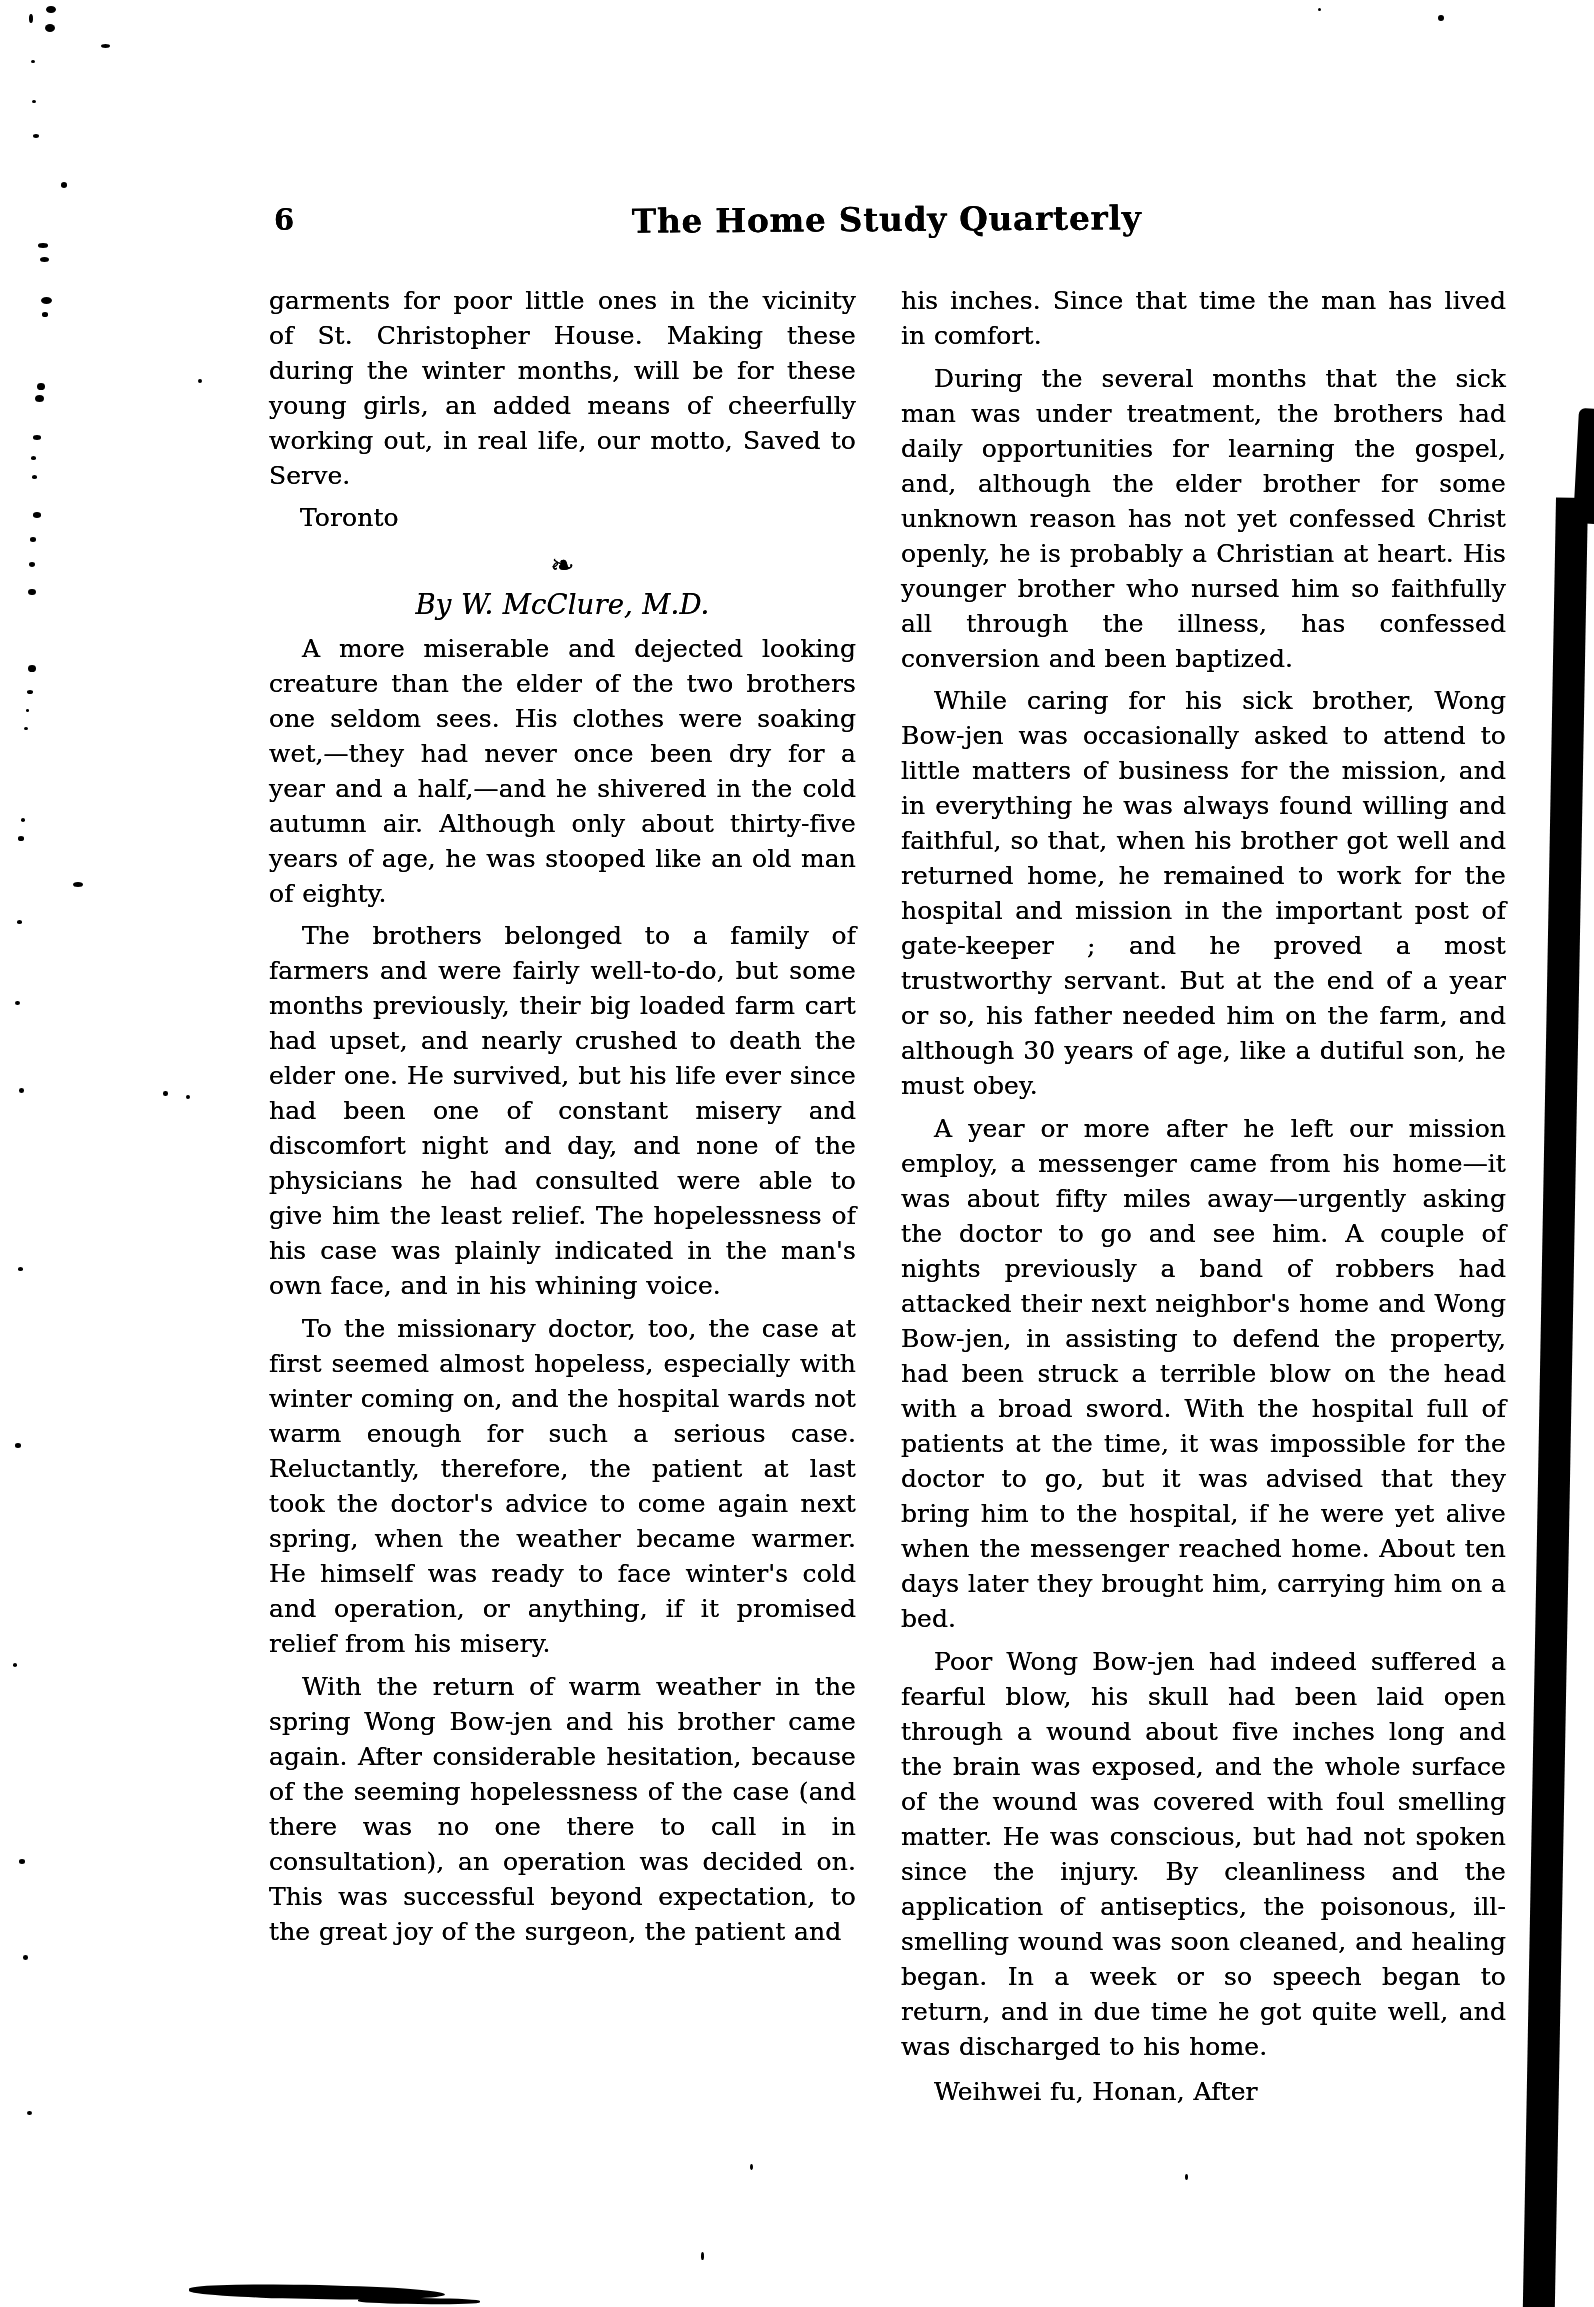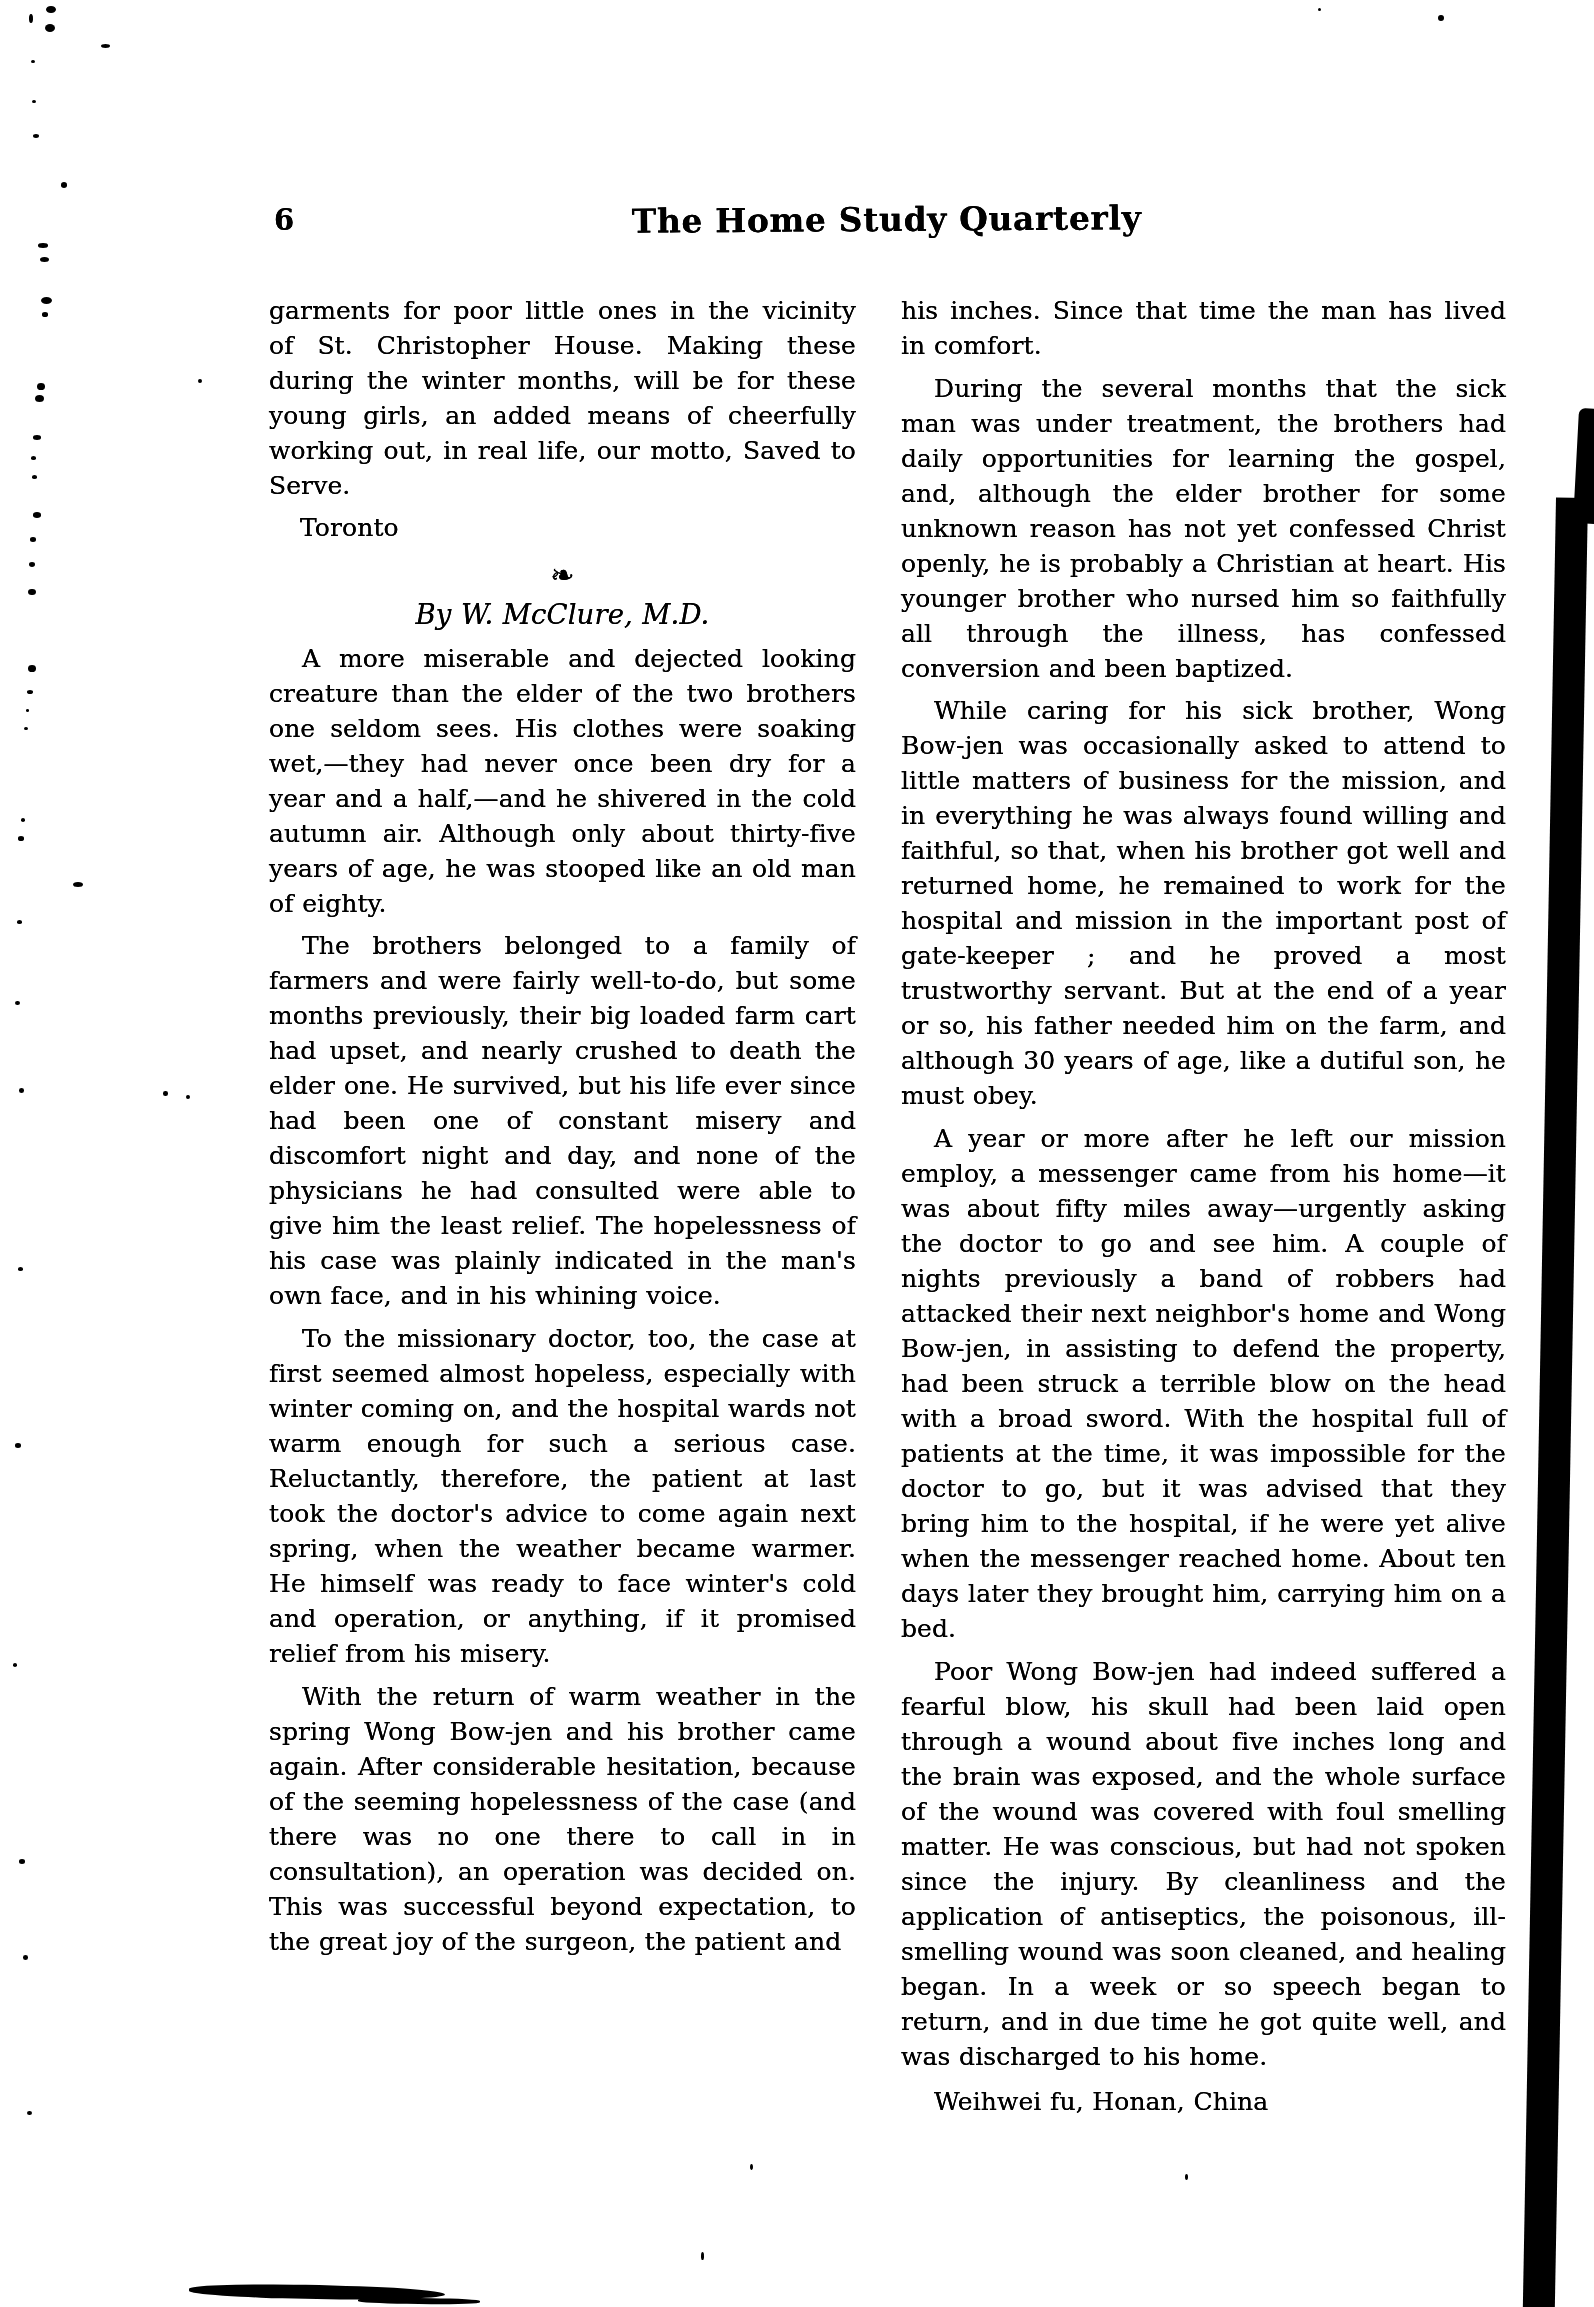--- a/index.html
+++ b/index.html
@@ -20,21 +20,21 @@
   .journal-title{
     position:absolute;left:269px;top:200px;width:1235px;
     text-align:center;
     font-size:33px;font-weight:bold;
     letter-spacing:0.6px;
     transform:rotate(-0.4deg);
     text-shadow:0 0 0.6px #000;
   }
   
   .col{
-    position:absolute;top:293px;
+    position:absolute;top:283px;
     font-size:25px;line-height:35px;
     text-align:justify;
     letter-spacing:0.1px;
     word-spacing:0.6px;
     text-shadow:0 0 0.5px #000;
   }
   .col-left{left:269px;width:587px;}
   .col-right{left:901px;width:605px;}
   .para{margin:0;}
   .para.indent{text-indent:33px;margin-top:7.7px;}
@@ -112,21 +112,21 @@
     <p class="para indent">To the missionary doctor, too, the case at first seemed almost hopeless, especially with winter coming on, and the hospital wards not warm enough for such a serious case. Reluctantly, therefore, the patient at last took the doctor's advice to come again next spring, when the weather became warmer. He himself was ready to face winter's cold and operation, or anything, if it promised relief from his misery.</p>
     <p class="para indent">With the return of warm weather in the spring Wong Bow-jen and his brother came again. After considerable hesitation, because of the seeming hopelessness of the case (and there was no one there to call in in consultation), an operation was decided on. This was successful beyond expectation, to the great joy of the surgeon, the patient and</p>
   </div>
 
   <div class="col col-right">
     <p class="para">his inches. Since that time the man has lived in comfort.</p>
     <p class="para indent">During the several months that the sick man was under treatment, the brothers had daily opportunities for learning the gospel, and, although the elder brother for some unknown reason has not yet confessed Christ openly, he is probably a Christian at heart. His younger brother who nursed him so faithfully all through the illness, has confessed conversion and been baptized.</p>
     <p class="para indent">While caring for his sick brother, Wong Bow-jen was occasionally asked to attend to little matters of business for the mission, and in everything he was always found willing and faithful, so that, when his brother got well and returned home, he remained to work for the hospital and mission in the important post of gate-keeper ; and he proved a most trustworthy servant. But at the end of a year or so, his father needed him on the farm, and although 30 years of age, like a dutiful son, he must obey.</p>
     <p class="para indent">A year or more after he left our mission employ, a messenger came from his home—it was about fifty miles away—urgently asking the doctor to go and see him. A couple of nights previously a band of robbers had attacked their next neighbor's home and Wong Bow-jen, in assisting to defend the property, had been struck a terrible blow on the head with a broad sword. With the hospital full of patients at the time, it was impossible for the doctor to go, but it was advised that they bring him to the hospital, if he were yet alive when the messenger reached home. About ten days later they brought him, carrying him on a bed.</p>
     <p class="para indent">Poor Wong Bow-jen had indeed suffered a fearful blow, his skull had been laid open through a wound about five inches long and the brain was exposed, and the whole surface of the wound was covered with foul smelling matter. He was conscious, but had not spoken since the injury. By cleanliness and the application of antiseptics, the poisonous, ill-smelling wound was soon cleaned, and healing began. In a week or so speech began to return, and in due time he got quite well, and was discharged to his home.</p>
-    <p class="para place-signoff">Weihwei fu, Honan, China</p>
+    <p class="para place-signoff">Weihwei fu, Honan, After</p>
   </div>
 
   <div>
     <div class="gutter-bar-top"></div>
     <div class="gutter-bar"></div>
     <div class="bottom-smudge"></div>
     <div class="bottom-smudge-tail"></div>
 
     <div class="speck" style="left:46px;top:6.4px;width:9.6px;height:7px;"></div>
     <div class="speck" style="left:45px;top:24px;width:10.2px;height:8.3px;"></div>

